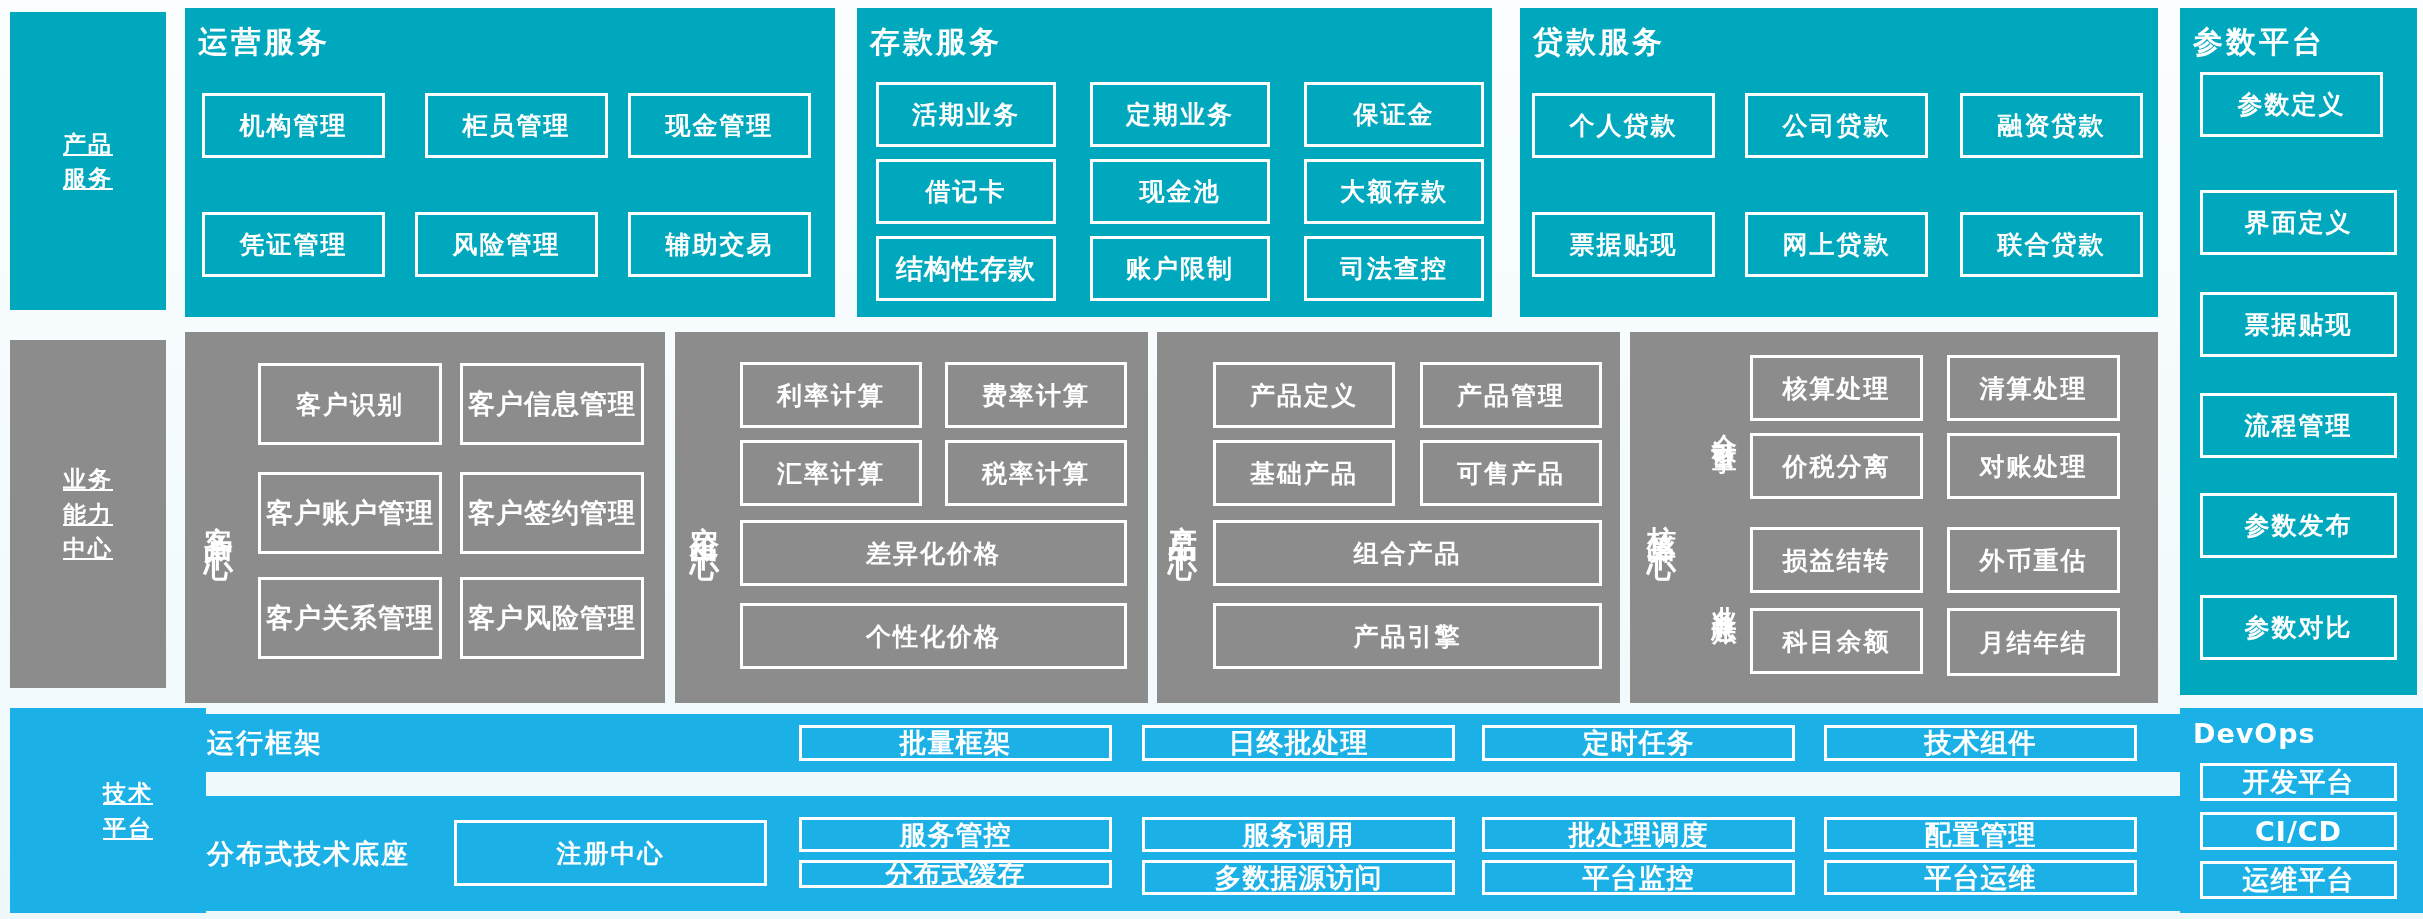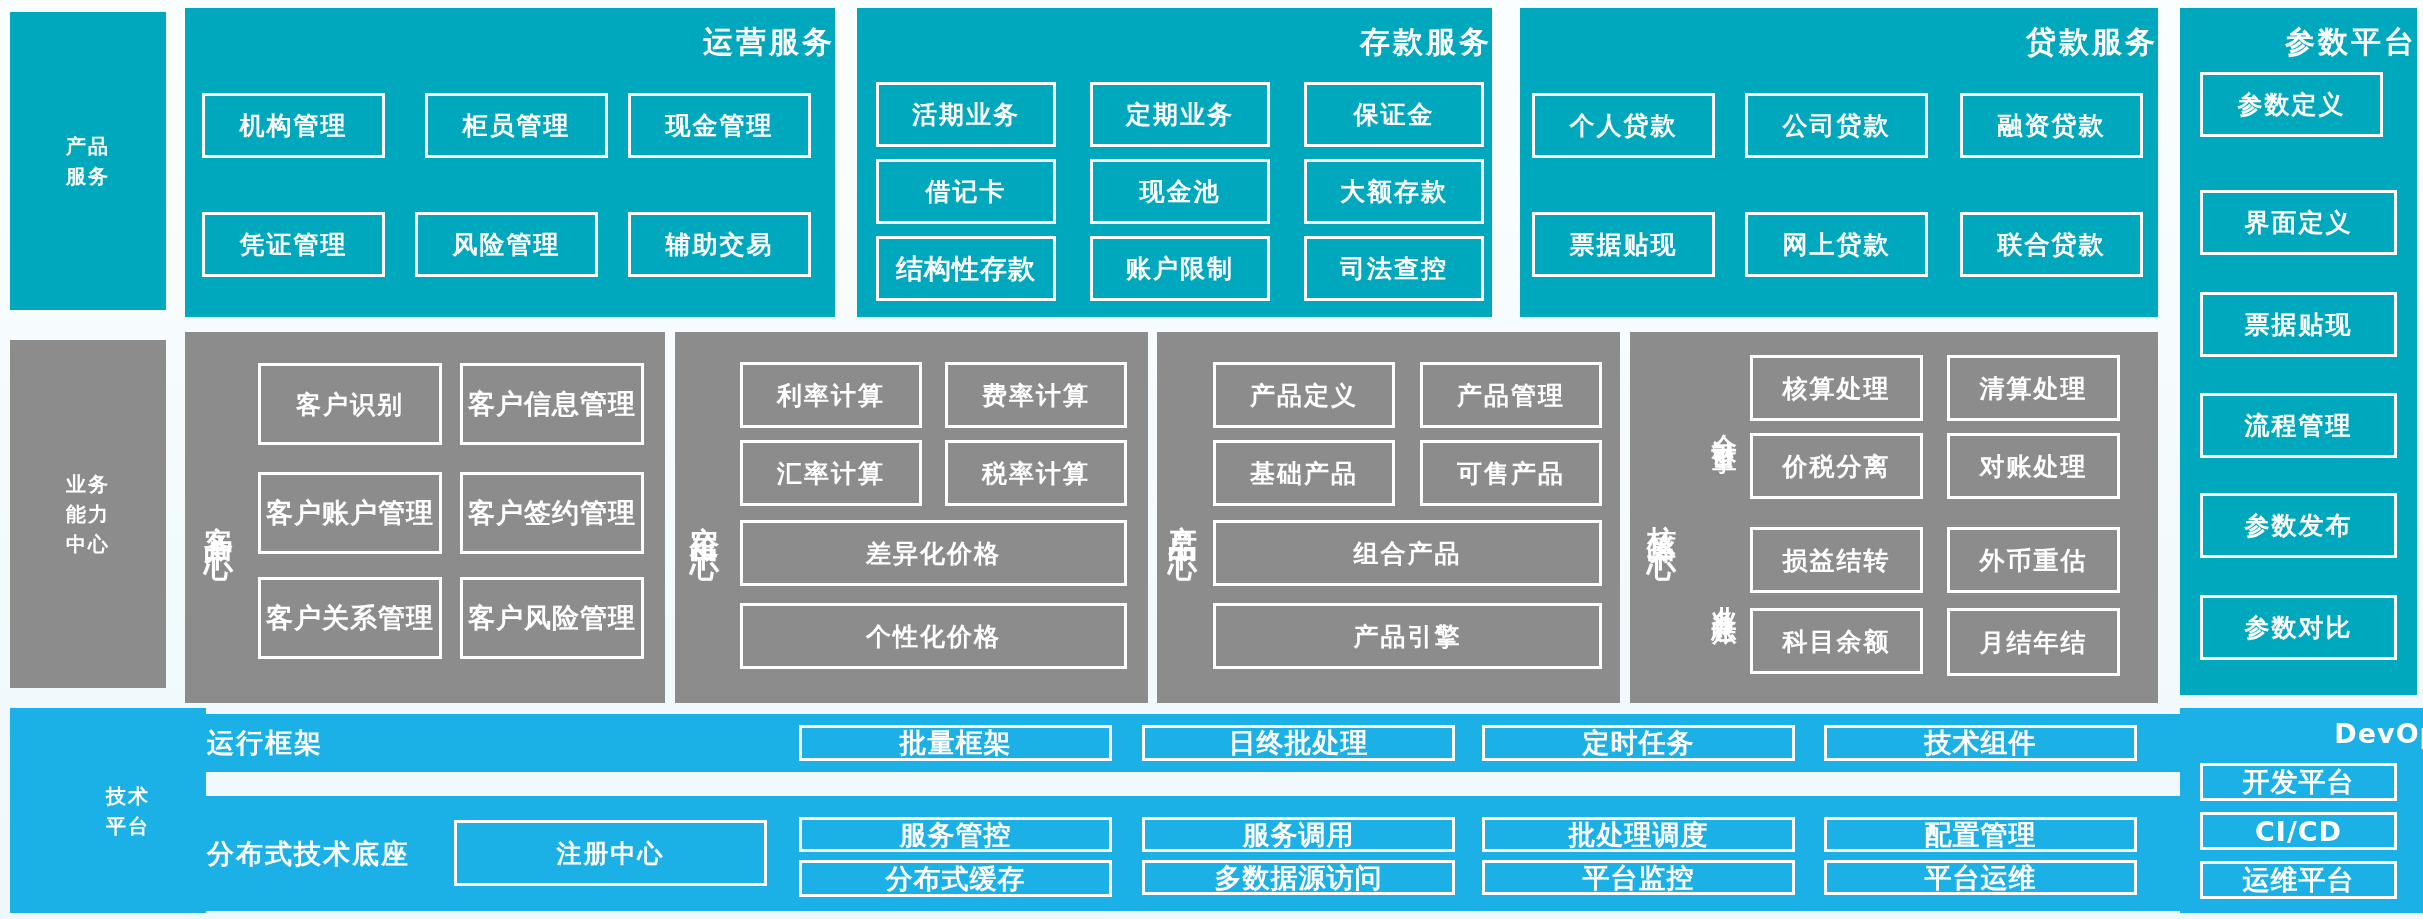--- a/index.html
+++ b/index.html
@@ -8,24 +8,24 @@
     background:linear-gradient(180deg,#fbfeff 0%,#eef8fb 100%);
     font-family:"DejaVu Sans","Liberation Sans",sans-serif;
     font-weight:700;color:#fff;
   }
   .panel{position:absolute;}
   .teal{background:#00a8bd;}
   .gray{background:#8c8c8c;}
   .blue{background:#1bb1e6;padding-left:40px;}
   .rail{
     position:absolute;display:flex;align-items:center;justify-content:center;
-    white-space:pre-line;text-align:center;font-size:20px;line-height:1.5;letter-spacing:2px;
+    white-space:pre-line;text-align:center;font-size:23px;line-height:1.5;letter-spacing:2px;text-decoration:underline;
   }
   .sec-title{
-    position:absolute;top:14px;left:13px;right:0;text-align:right;
+    position:absolute;top:14px;left:13px;right:0;text-align:left;
     font-size:30px;letter-spacing:3px;
   }
   .box{
     position:absolute;border:3px solid #ffffff;box-sizing:border-box;
     display:flex;align-items:center;justify-content:center;
     font-size:25px;letter-spacing:2px;white-space:nowrap;
   }
   .box.sm{font-size:27px;letter-spacing:1px;}
   .vlabel{
     position:absolute;display:flex;align-items:center;justify-content:center;
@@ -146,21 +146,21 @@
     <div class="box sm" style="left:1639px;top:11px;width:313px;height:36px">技术组件</div>
   </section>
 
   <section class="panel blue" style="left:185px;top:796px;width:1975px;height:115px">
     <div class="row-label">分布式技术底座</div>
     <div class="box" style="left:269px;top:24px;width:313px;height:66px">注册中心</div>
     <div class="box sm" style="left:614px;top:21px;width:313px;height:35px">服务管控</div>
     <div class="box sm" style="left:957px;top:21px;width:313px;height:35px">服务调用</div>
     <div class="box sm" style="left:1297px;top:21px;width:313px;height:35px">批处理调度</div>
     <div class="box sm" style="left:1639px;top:21px;width:313px;height:35px">配置管理</div>
-    <div class="box sm" style="left:614px;top:64px;width:313px;height:37px">分布式缓存</div>
+    <div class="box sm" style="left:614px;top:64px;width:313px;height:28px">分布式缓存</div>
     <div class="box sm" style="left:957px;top:64px;width:313px;height:35px">多数据源访问</div>
     <div class="box sm" style="left:1297px;top:64px;width:313px;height:35px">平台监控</div>
     <div class="box sm" style="left:1639px;top:64px;width:313px;height:35px">平台运维</div>
   </section>
 
   <section class="panel blue" style="left:2180px;top:708px;width:237px;height:205px">
     <div class="sec-title" style="top:10px;font-size:27px;letter-spacing:1px">DevOps</div>
     <div class="box sm" style="left:20px;top:55px;width:197px;height:38px">开发平台</div>
     <div class="box sm" style="left:20px;top:104px;width:197px;height:38px">CI/CD</div>
     <div class="box sm" style="left:20px;top:153px;width:197px;height:38px">运维平台</div>

